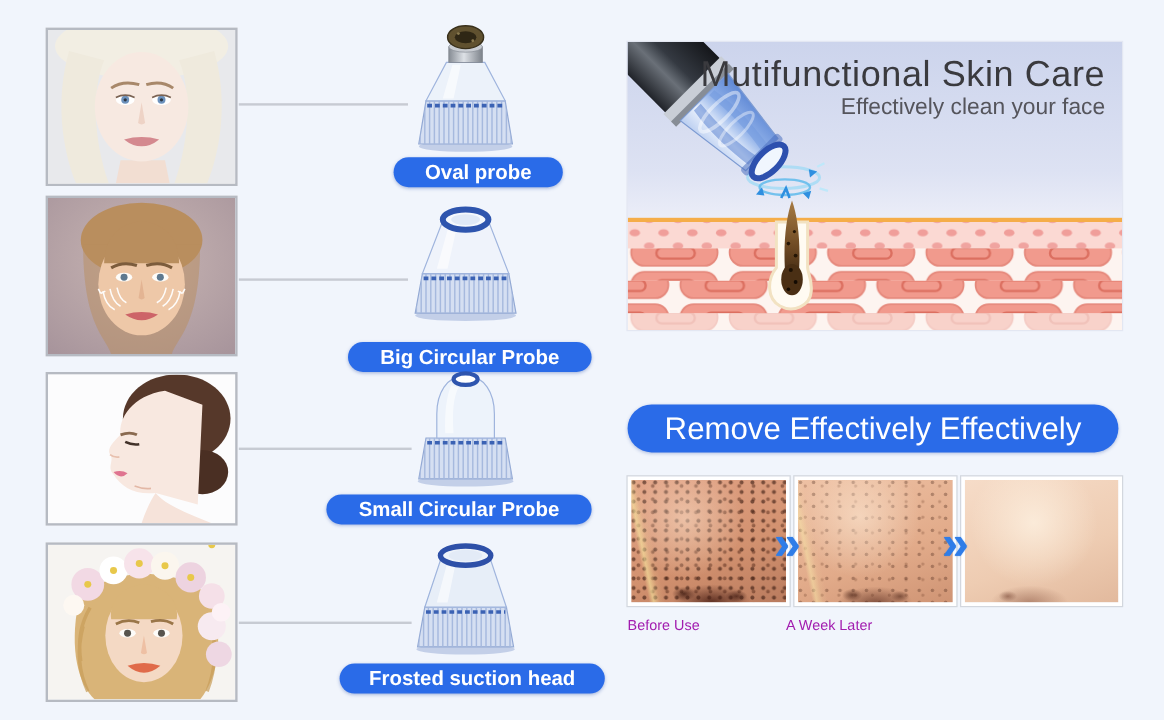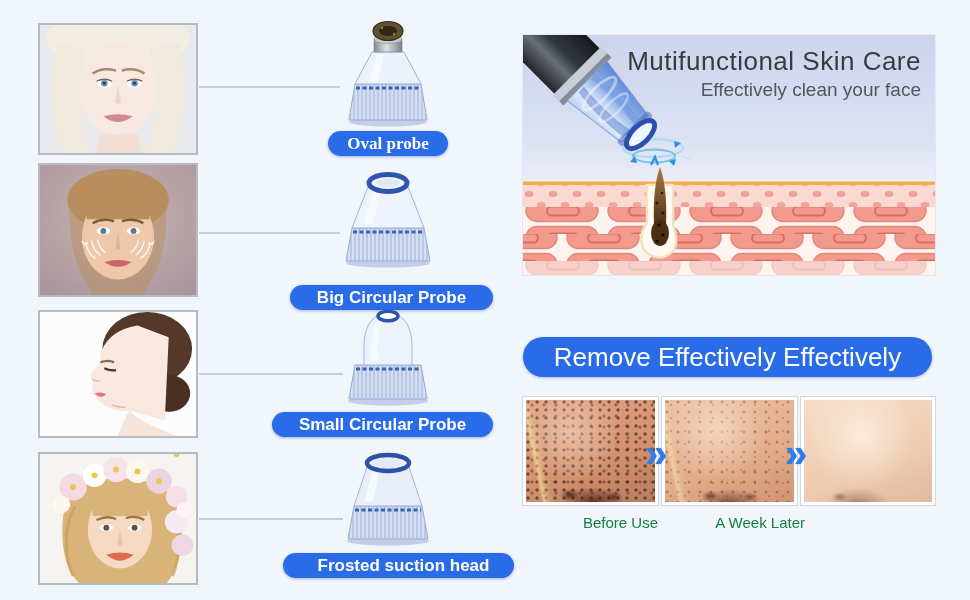--- a/index.html
+++ b/index.html
@@ -20,21 +20,21 @@
   
   .pill{position:absolute;background:#2a6be8;color:#ffffff;font-weight:bold;border-radius:14px;
         text-align:center;font-size:17px;height:25px;line-height:25px;
         box-shadow:0 1px 3px rgba(20,60,160,.35);white-space:nowrap;}
 
   
   .panel{position:absolute;left:523px;top:35px;width:412px;height:240px;overflow:hidden;
          background:linear-gradient(180deg,#ccd4ec 0%,#dde2f3 45%,#eceef8 62%);
          box-shadow:0 0 0 1px #e3e7f2;}
   .panel svg{position:absolute;left:0;top:0;}
-  .panel-title{position:absolute;right:14px;top:11px;font-size:26px;color:#3a3a3e;letter-spacing:.5px;}
+  .panel-title{position:absolute;right:14px;top:11px;font-size:30px;color:#3a3a3e;letter-spacing:.5px;}
   .panel-sub{position:absolute;right:14px;top:44px;font-size:19px;color:#55555c;}
 
   
   .banner{position:absolute;left:523px;top:337px;width:409px;height:40px;background:#2a6be8;
           border-radius:20px;color:#fff;text-align:center;font-size:26px;line-height:40px;
           box-shadow:0 1px 3px rgba(20,60,160,.3);}
 
   
   .stage{position:absolute;top:397px;height:108px;box-sizing:border-box;
          border:3px solid #ffffff;outline:1px solid #d3d7de;}
@@ -61,21 +61,21 @@
         linear-gradient(160deg,#eec1a4 0%,#e2ab8a 60%,#cf9474 100%);
       background-size:100% 100%,100% 100%,100% 100%,100% 100%,100% 100%,11px 10px,14px 13px,100% 100%;}
   .s3{left:801px;width:134px;
       background:
         radial-gradient(ellipse 46px 20px at 42% 100%, rgba(120,66,48,.45), rgba(120,66,48,0) 70%),
         radial-gradient(ellipse 12px 7px at 28% 95%, rgba(105,55,38,.5), rgba(105,55,38,0) 65%),
         radial-gradient(circle at 45% 35%, rgba(255,245,230,.7), rgba(255,245,230,0) 55%),
         linear-gradient(160deg,#f6dcc8 0%,#eeccb2 60%,#e2b99d 100%);}
   .chev{position:absolute;top:433px;font-size:40px;font-weight:bold;color:#2f7de8;line-height:40px;
         text-shadow:0 0 1px #2f7de8;}
-  .caption{position:absolute;top:514px;font-size:15px;color:#15803d;text-align:right;}
+  .caption{position:absolute;top:514px;font-size:12px;color:#a21caf;text-align:left;}
 </style>
 </head>
 <body>
 
 <div class="canvas">
 
   <div class="photo" style="left:38px;top:23px;width:160px;height:132px;">
     <svg viewBox="0 0 160 132" preserveAspectRatio="none">
       <rect width="160" height="132" fill="#e8e9ec"></rect>
       <ellipse cx="80" cy="14" rx="74" ry="28" fill="#f2eee3"></ellipse>
@@ -229,21 +229,21 @@
       <polygon points="30,40 62,40 79,72 13,72" fill="#ebf1fa" fill-opacity=".92" stroke="#9fb4dd" stroke-width="1"></polygon>
       <polygon points="35,42 42,42 36,70 27,70" fill="#ffffff" opacity=".6"></polygon>
       <rect x="32" y="27" width="28" height="13" fill="url(#silv1)" stroke="#7e848c" stroke-width=".6"></rect>
       <ellipse cx="46" cy="27" rx="14" ry="4.5" fill="#c8ccd2" stroke="#8a9098" stroke-width=".6"></ellipse>
       <ellipse cx="46" cy="19" rx="15" ry="9.5" fill="#60512f" stroke="#39301b" stroke-width="1.2"></ellipse>
       <ellipse cx="46" cy="19" rx="9" ry="5" fill="#2f2715"></ellipse>
       <circle cx="40" cy="16" r="1.2" fill="#8a7a50"></circle>
         <circle cx="52" cy="22" r="1.2" fill="#8a7a50"></circle>
     </svg>
   </div>
-  <div class="pill" style="left:328px;top:131px;width:120px;font-family:Liberation Serif, serif;">Oval probe</div>
+  <div class="pill" style="left:328px;top:131px;width:141px;">Oval probe</div>
 
   <div class="probe" style="left:340px;top:166px;width:96px;height:102px;">
     <svg viewBox="0 0 96 102">
       <defs>
           <clipPath id="cpB">
             <polygon points="12,62 84,62 90,95 6,95"></polygon>
           </clipPath>
         </defs>
       <ellipse cx="48" cy="97" rx="42" ry="4.5" fill="#c3cfe8"></ellipse>
       <polygon points="12,62 84,62 90,95 6,95" fill="#d5dff2" stroke="#93a9d4" stroke-width="1"></polygon>
@@ -349,21 +349,21 @@
           <line x1="78" y1="52" x2="78" y2="89"></line>
           <line x1="82" y1="52" x2="82" y2="89"></line>
       </g>
       <line x1="12" y1="58" x2="78" y2="58" stroke="#3b62b4" stroke-width="3" stroke-dasharray="4 2.5"></line>
       <polygon points="25,12 65,12 79,54 11,54" fill="#e6edf8" fill-opacity=".95" stroke="#9fb4dd" stroke-width="1"></polygon>
       <polygon points="30,16 37,16 30,50 21,50" fill="#ffffff" opacity=".6"></polygon>
       <ellipse cx="45" cy="11" rx="21" ry="8" fill="#eef3fa" stroke="#2e50a8" stroke-width="4.5"></ellipse>
       <ellipse cx="45" cy="11" rx="14" ry="4.8" fill="#e3ebf7"></ellipse>
     </svg>
   </div>
-  <div class="pill" style="left:283px;top:553px;width:221px;padding-left:10px;">Frosted suction head</div>
+  <div class="pill" style="left:283px;top:553px;width:221px;">Frosted suction head</div>
 
   <div class="panel">
     <svg width="412" height="240" viewBox="0 0 412 240">
       <defs>
         <pattern id="dotsP" width="24" height="22" patternUnits="userSpaceOnUse">
           <ellipse cx="6" cy="5" rx="4.4" ry="2.9" fill="#f09e9a"></ellipse>
           <ellipse cx="18" cy="16" rx="4.4" ry="2.9" fill="#f0a4a0"></ellipse>
         </pattern>
         <pattern id="cellsP" width="82" height="27" patternUnits="userSpaceOnUse">
           <rect x="3" y="2.5" width="72" height="22" rx="11" fill="#f19a8d" stroke="#e5887b" stroke-width="1.5"></rect>

